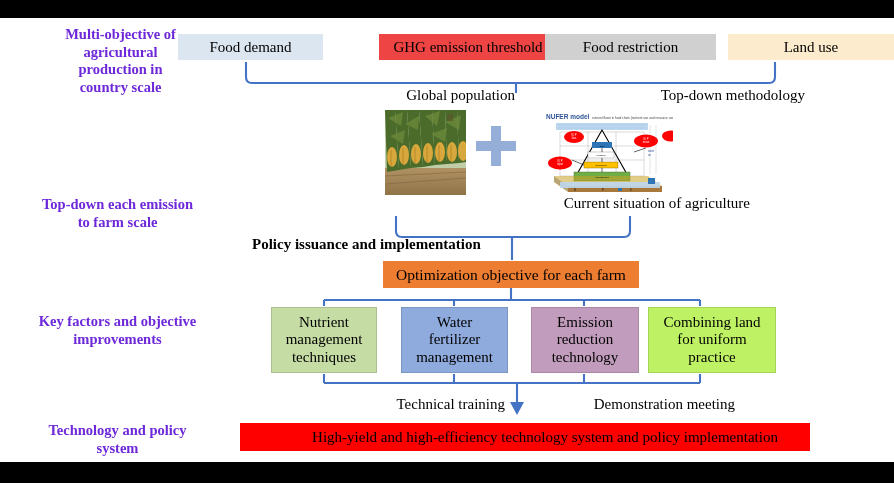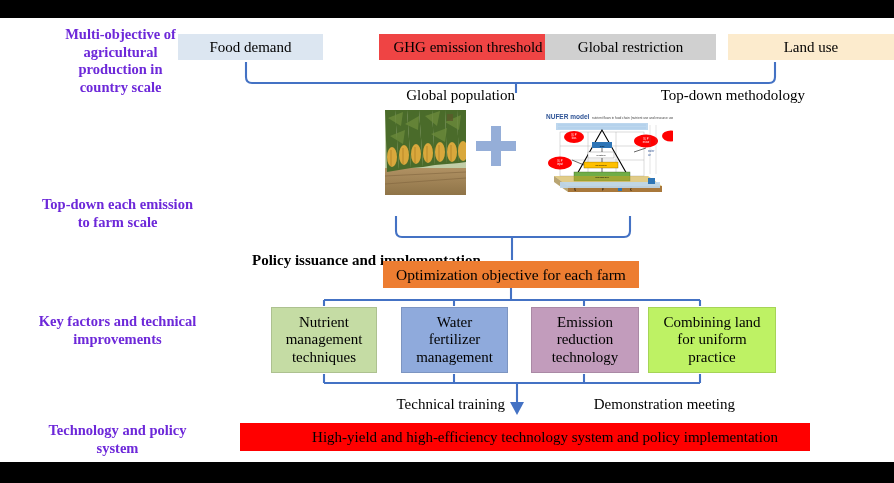--- a/index.html
+++ b/index.html
@@ -117,37 +117,37 @@
     <div>production in</div>
     <div>country scale</div>
   </div>
 
   <div class="stage-label" style="left:10px; top:196px; width:215px;">
     <div>Top-down each emission</div>
     <div>to farm scale</div>
   </div>
 
   <div class="stage-label" style="left:10px; top:313px; width:215px;">
-    <div>Key factors and technical</div>
+    <div>Key factors and objective</div>
     <div>improvements</div>
   </div>
 
   <div class="stage-label" style="left:10px; top:422px; width:215px;">
     <div>Technology and policy</div>
     <div>system</div>
   </div>
 
   <div class="box objective-box" style="left:178px; top:34px; width:145px; background:#DCE6F1;">
     <span>Food demand</span>
   </div>
   <div class="box objective-box" style="left:355px; top:34px; width:178px; background:#ef4444;margin-left:24px;">
     <span>GHG emission threshold</span>
   </div>
   <div class="box objective-box" style="left:545px; top:34px; width:171px; background:#D0D0D0;">
-    <span>Global restriction</span>
+    <span>Food restriction</span>
   </div>
   <div class="box objective-box" style="left:728px; top:34px; width:166px; background:#FCEBCD;">
     <span>Land use</span>
   </div>
 
   <div class="caption" style="left:345px; top:87px; width:170px;">Global population</div>
   <div class="caption" style="left:545px; top:87px; width:260px;">Top-down methodology</div>
 
   <div class="img-frame" style="left:385px; top:110px; width:81px; height:85px;">
     <svg width="81" height="85" viewBox="0 0 81 85">
@@ -277,22 +277,23 @@
           <text x="72" y="81">P</text>
           <text x="100" y="81">K</text>
       </g>
       <g stroke="#808080" stroke-width="0.35" opacity="0.6">
         <line x1="120" y1="15" x2="120" y2="64"></line>
           <line x1="126" y1="15" x2="126" y2="64"></line>
       </g>
     </svg>
   </div>
 
-
-  <div class="caption-bold" style="left:252px; top:252px;text-align:center;">Policy issuance and implementation</div>
+  <div class="caption" style="left:520px; top:195px; width:230px;">Current situation of agriculture</div>
+
+  <div class="caption-bold" style="left:252px; top:236px;text-align:center;">Policy issuance and implementation</div>
 
   <div class="box opt-box" style="left:383px; top:261px; width:256px; background:#ED7D31;">
     <span>Optimization objective for each farm</span>
   </div>
 
   <div class="box factor-box" style="left:271px; top:307px; width:106px; height:66px; background:#C5DCA4;">
     <div>
       <div>Nutrient</div>
       <div>management</div>
       <div>techniques</div>

